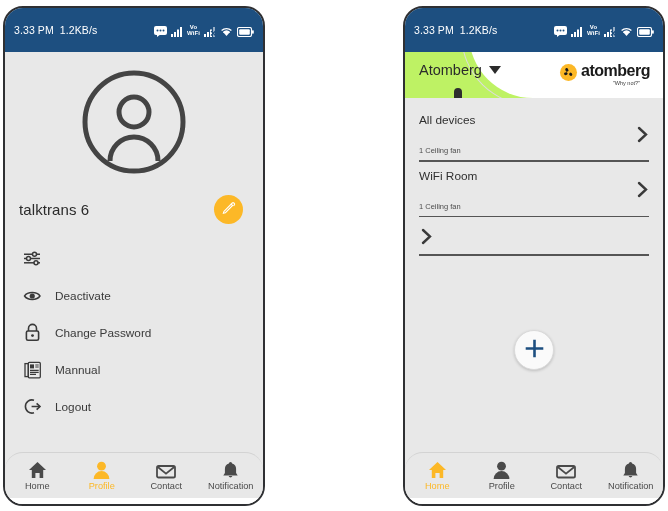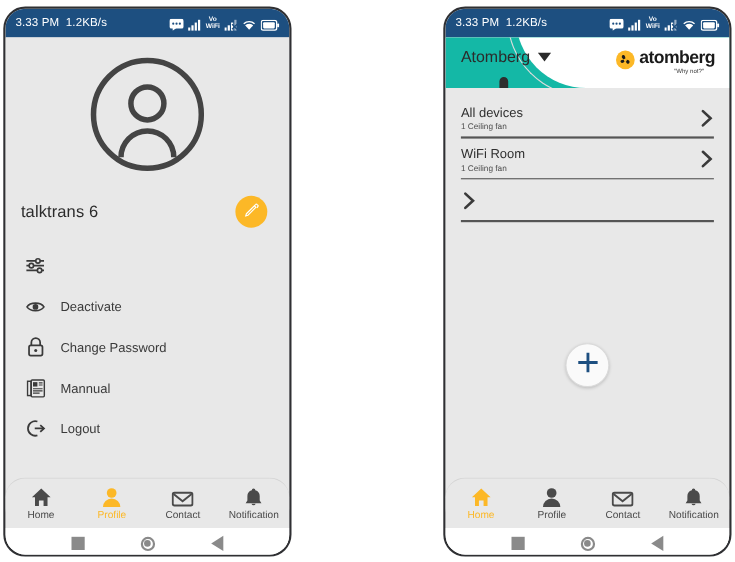--- a/index.html
+++ b/index.html
@@ -15,21 +15,21 @@
   .phone {
     position:absolute; top:6px; width:262px; height:500px;
     border:2px solid #2f3033; border-radius:20px;
     background:#e8e8e8; overflow:hidden;
   }
   .phone.left  { left:3px; }
   .phone.right { left:403px; }
 
   
   .statusbar {
-    height:26px; background:#1d4f80; color:#ffffff;
+    height:44px; background:#1d4f80; color:#ffffff;
     display:flex; align-items:center; padding:0 9px;
     font-size:10.5px; letter-spacing:.1px;
   }
   .sb-left { display:flex; align-items:center; gap:6px; flex:1; white-space:nowrap; }
   .sb-right { display:flex; align-items:center; gap:4px; }
   .sb-icon { display:flex; align-items:flex-end; height:13px; }
   .vowifi { font-size:6px; line-height:6px; text-align:center; font-weight:bold; }
 
   
   .body-left {
@@ -57,21 +57,21 @@
   .menu-item {
     display:flex; align-items:center; gap:13px;
     padding:9px 0 9px 18px;
   }
   .menu-ico { width:19px; height:19px; display:flex; align-items:center; justify-content:center; }
   .menu-label { font-size:11.8px; color:#3a3a3a; }
 
   
   .body-right { height:474px; background:#e8e8e8; position:relative; }
   .app-header {
-    position:relative; height:46px; overflow:hidden; background:#14b8a6;
+    position:relative; height:46px; overflow:hidden; background:#bef264;
   }
   .header-curve {
     position:absolute; right:-6px; top:-18px;
     width:200px; height:64px; background:#ffffff;
     border-radius:0 0 0 90px;
   }
   .header-curve2 {
     position:absolute; right:-6px; top:-18px;
     width:208px; height:72px;
     border-radius:0 0 0 96px;
@@ -96,21 +96,21 @@
   .brand-name { font-size:16px; font-weight:bold; color:#1a1a1a; letter-spacing:-.5px; line-height:16px; }
   .brand-tag { font-size:5.5px; color:#3a3a3a; margin-top:1px; margin-right:10px; }
 
   .hand-cursor { position:absolute; left:36px; top:36px; z-index:5; }
 
   .devlist { padding:8px 14px 16px 14px; }
   .dev-row { padding-top:7px; }
   .dev-inner { display:flex; align-items:center; }
   .dev-texts { flex:1; }
   .dev-name { font-size:11.8px; color:#2f2f2f; }
-  .dev-sub { font-size:7.5px; color:#4d4d4d; margin-top:1px; }
+  .dev-sub { font-size:7.5px; color:#4d4d4d; margin-top:19px; }
   .dev-div { height:1.6px; background:#555; margin-top:5px; }
   .chev { width:14px; display:flex; align-items:center; justify-content:center; }
 
   .fab {
     position:absolute; left:50%; transform:translateX(-50%); top:278px;
     width:40px; height:40px; border-radius:50%; background:#fafafa;
     border:1px solid #dadada; box-shadow:0 1px 3px rgba(0,0,0,.18);
     display:flex; align-items:center; justify-content:center;
   }
 

